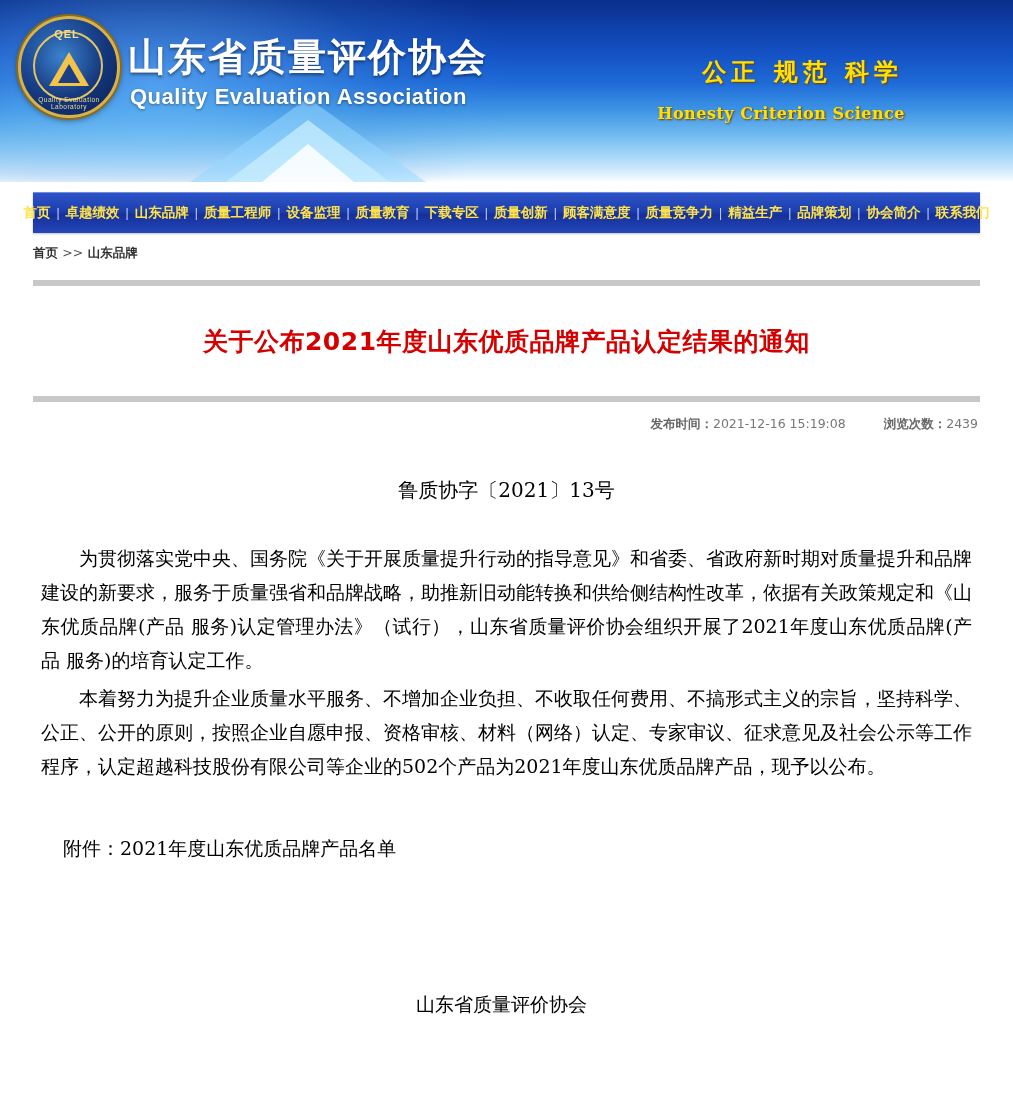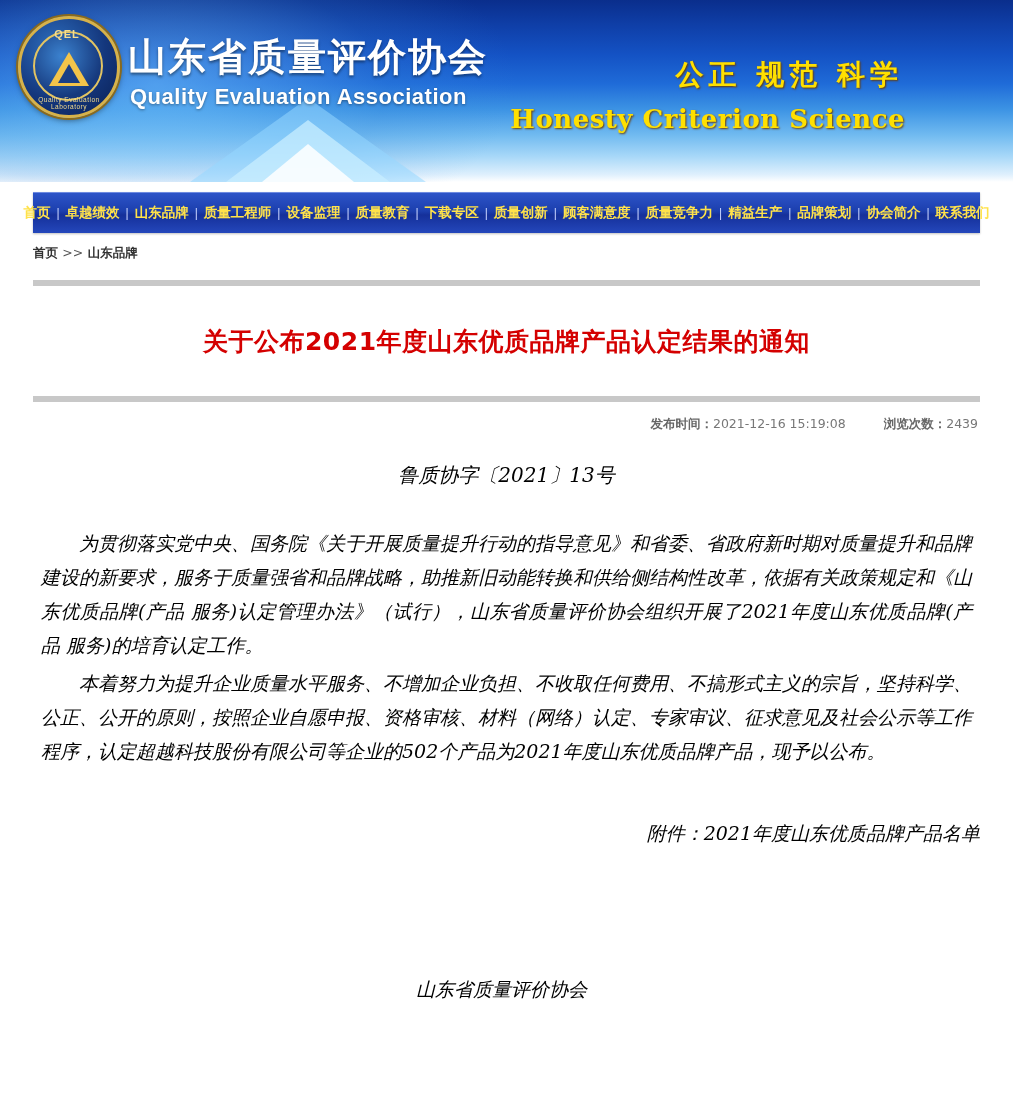--- a/index.html
+++ b/index.html
@@ -126,31 +126,31 @@
     border-color: transparent transparent rgba(200,238,255,0.75) transparent;
   }
   .pyramid .p3 {
     left: 72px; bottom: 0;
     border-width: 0 46px 38px 46px;
     border-color: transparent transparent rgba(255,255,255,0.85) transparent;
   }
   .slogan-cn {
     position: absolute;
     right: 110px; top: 56px;
-    font-size: 28px;
+    font-size: 24px;
     font-weight: bold;
     color: #ffe000;
     letter-spacing: 5px;
     text-shadow: 1px 1px 2px #6a3b00;
     font-family: "DejaVu Sans", "Liberation Sans", sans-serif;
   }
   .slogan-en {
     position: absolute;
     right: 108px; top: 104px;
-    font-size: 26px;
+    font-size: 16px;
     font-weight: bold;
     color: #ffe000;
     letter-spacing: .5px;
     text-shadow: 1px 1px 2px #6a3b00;
     font-family: "DejaVu Serif", serif;
   }
 
   
   .nav-wrap {
     width: 1013px;
@@ -214,42 +214,40 @@
     text-align: right;
     padding: 14px 2px 0 0;
     font-size: 12.5px;
     color: #777;
     font-family: "DejaVu Sans", "Liberation Sans", sans-serif;
   }
   .meta .m-label { font-weight: bold; color: #666; }
   .meta .gap { display: inline-block; width: 30px; }
 
   .body-text {
-    margin-top: 25px;
+    margin-top: 40px;
     font-family: "DejaVu Serif", "Liberation Serif", serif;
     color: #000;
     font-size: 19px;
     line-height: 34px;
-    font-style: italic;
   }
   .docnum {
     text-align: center;
     font-size: 20px;
     margin-bottom: 34px;
   }
   .salute { margin: 0 0 4px 12px; }
   .para {
     text-indent: 2em;
     text-align: justify;
     margin: 0 8px 4px 8px;
   }
   .attach {
     margin: 48px 0 0 30px;
     font-size: 19px;
-    text-align: right;
   }
   .sign {
     margin-top: 120px;
     text-align: center;
     font-size: 19px;
     line-height: 38px;
     padding-right: 10px;
   }
 </style>
 </head>

